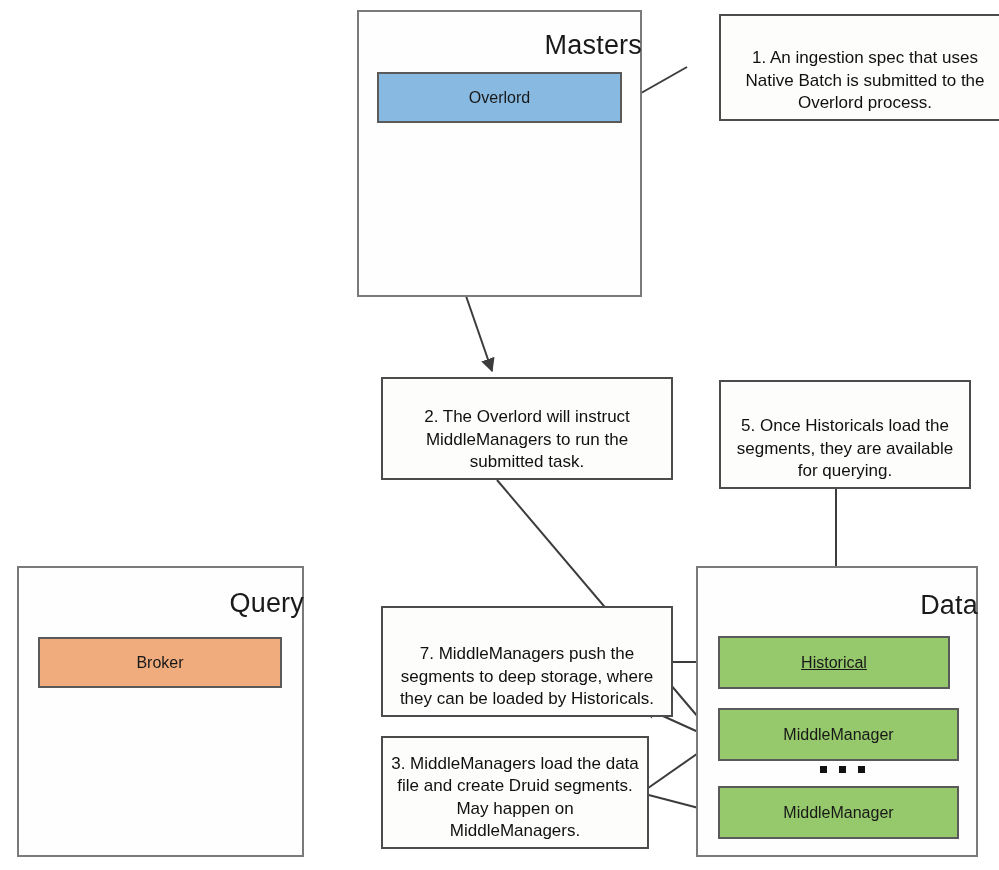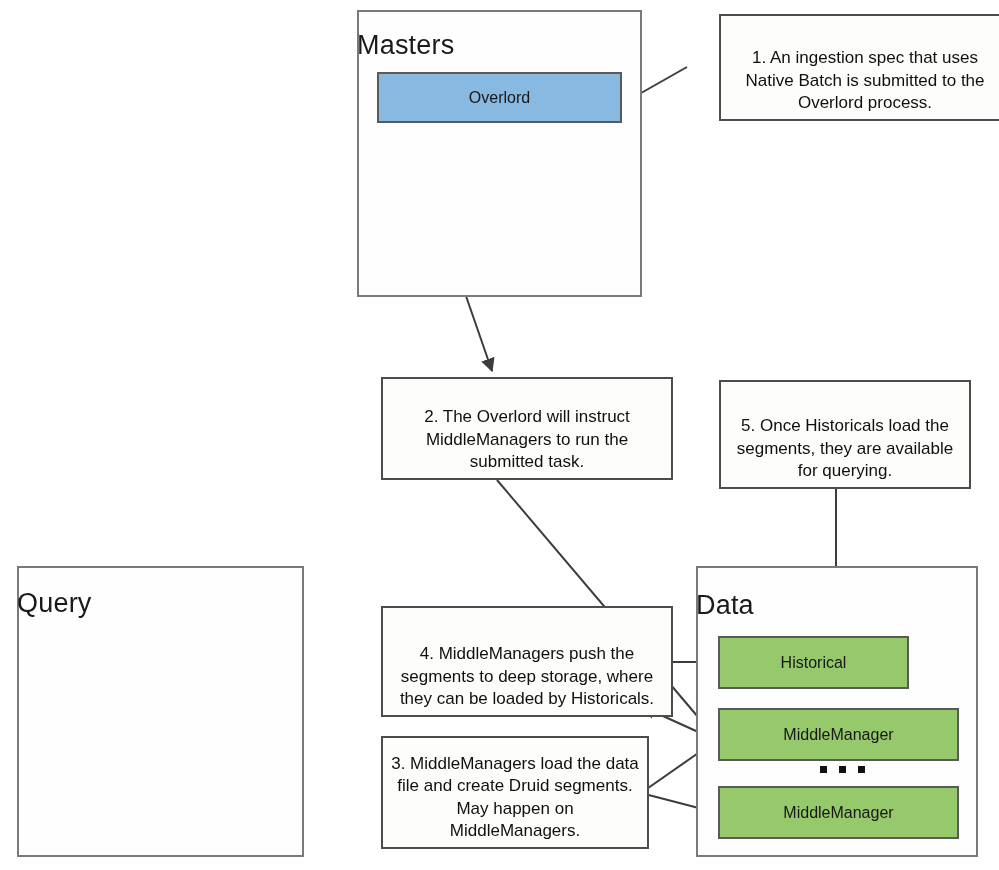--- a/index.html
+++ b/index.html
@@ -25,21 +25,21 @@
   .group-panel {
     position: absolute;
     background: #fefefe;
     border: 2px solid #7a7a7a;
     box-sizing: border-box;
   }
   .group-title {
     position: absolute;
     left: 0;
     width: 100%;
-    text-align: left;
+    text-align: right;
     font-size: 27px;
     color: #1a1a1a;
     letter-spacing: 0.2px;
   }
   .node-box {
     position: absolute;
     box-sizing: border-box;
     border: 2px solid #5a5a5a;
     display: flex;
     align-items: center;
@@ -111,25 +111,28 @@
   </svg>
 
   <div class="group-panel" style="left:357px; top:10px; width:285px; height:287px;"></div>
   <div class="group-title" style="left:357px; top:30px; width:285px;">Masters</div>
   <div class="node-box blue" style="left:377px; top:72px; width:245px; height:51px;">
     <span>Overlord</span>
   </div>
 
   <div class="group-panel" style="left:17px; top:566px; width:287px; height:291px;"></div>
   <div class="group-title" style="left:17px; top:588px; width:287px;">Query</div>
+  <div class="node-box orange" style="left:38px; top:637px; width:244px; height:51px;">
+    <span>Broker</span>
+  </div>
 
   <div class="group-panel" style="left:696px; top:566px; width:282px; height:291px;"></div>
   <div class="group-title" style="left:696px; top:590px; width:282px;">Data</div>
 
-  <div class="node-box green" style="left:718px; top:636px; width:191px; height:53px;">
+  <div class="node-box green" style="left:718px; top:636px; width:232px; height:53px;text-decoration:underline;">
     <span>Historical</span>
   </div>
 
   <div class="node-box green" style="left:718px; top:708px; width:241px; height:53px;">
     <span>MiddleManager</span>
   </div>
 
   <div class="ellipsis-dots" style="left:820px; top:766px;">
     <i></i>
     <i></i>
@@ -146,20 +149,20 @@
 
   <div class="callout" style="left:349px; top:377px; width:292px; height:103px;">
     <span>2. The Overlord will instruct MiddleManagers to run the submitted task.</span>
   </div>
 
   <div class="callout" style="left:687px; top:380px; width:252px; height:109px;">
     <span>5. Once Historicals load the segments, they are available for querying.</span>
   </div>
 
   <div class="callout" style="left:349px; top:606px; width:292px; height:111px;">
-    <span>4. MiddleManagers push the segments to deep storage, where they can be loaded by Historicals.</span>
+    <span>7. MiddleManagers push the segments to deep storage, where they can be loaded by Historicals.</span>
   </div>
 
   <div class="callout" style="left:349px; top:736px; width:268px; height:113px;">
     <span>3. MiddleManagers load the data file and create Druid segments. May happen on MiddleManagers.</span>
   </div>
 
 </div>
 
 </body></html>

